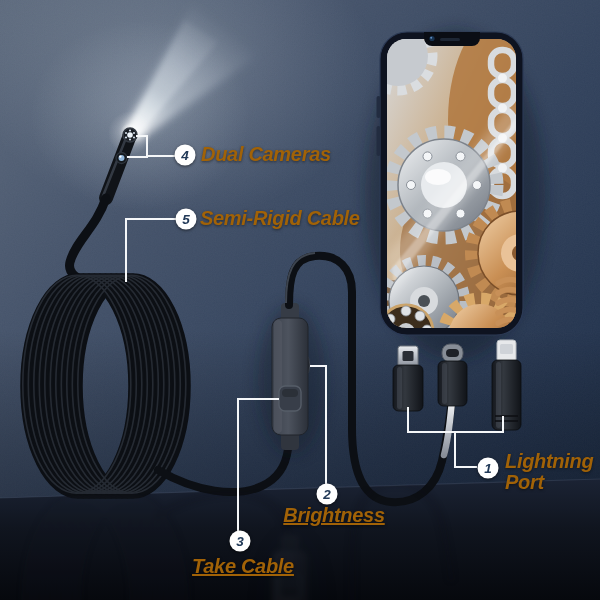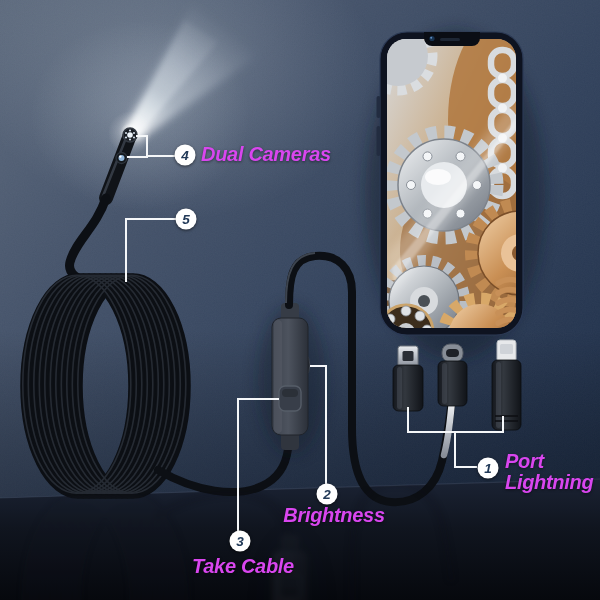--- a/index.html
+++ b/index.html
@@ -1,23 +1,23 @@
 <!DOCTYPE html>
 <html><head>
 <meta charset="utf-8">
 <style>
   html,body{margin:0;padding:0;background:#000;}
   .stage{position:relative;width:600px;height:600px;overflow:hidden;font-family:"Liberation Sans",sans-serif;}
   .stage svg{position:absolute;left:0;top:0;}
   .badge{position:absolute;width:21px;height:21px;border-radius:50%;background:#fff;color:#223a58;
          font:italic 700 13.5px/21px "Liberation Sans",sans-serif;text-align:center;
          transform:translate(-50%,-50%);box-shadow:0 1px 3px rgba(0,0,0,.55);}
-  .lbl{position:absolute;color:#d946ef;font:italic 700 20px/21px "Liberation Sans",sans-serif;
+  .lbl{position:absolute;color:#a16207;font:italic 700 20px/21px "Liberation Sans",sans-serif;
        letter-spacing:-.3px;text-shadow:0 1px 3px rgba(0,0,0,.5);white-space:nowrap;}
-  .lbl.center{transform:translateX(-50%);text-align:left;}
+  .lbl.center{transform:translateX(-50%);text-align:left;text-decoration:underline;}
 </style>
 </head>
 <body>
 
 <div class="stage">
 <svg width="600" height="600" viewBox="0 0 600 600">
   <defs>
     <linearGradient id="wallG" x1="0" y1="0" x2="1" y2="1">
       <stop offset="0" stop-color="#5d6a7d"></stop>
       <stop offset="0.28" stop-color="#45536a"></stop>
@@ -316,29 +316,30 @@
     <path d="M136,136 L147,136 L147,157 L127,157 M147,156 L175,156"></path>
     <path d="M176,219 L126,219 L126,282"></path>
     <path d="M310,366 L326,366 L326,484"></path>
     <path d="M279,399 L238,399 L238,531"></path>
     <path d="M408,407 L408,432 L503,432 L503,416 M455,432 L455,467 L477,467"></path>
   </g>
 </svg>
 
 <span class="badge" style="left:488px;top:468px">1</span>
 <div class="lbl" style="left:505px;top:451px">
+  <div>Lightning</div>
   <div>Port</div>
-  <div>Lightning</div>
 </div>
 
 <span class="badge" style="left:327px;top:494px">2</span>
 <div class="lbl center" style="left:334px;top:505px">
   <div>Brightness</div>
 </div>
 
 <span class="badge" style="left:240px;top:541px">3</span>
 <div class="lbl center" style="left:243px;top:556px">Take Cable</div>
 
 <span class="badge" style="left:185px;top:155px">4</span>
 <div class="lbl" style="left:201px;top:144px">Dual Cameras</div>
 
 <span class="badge" style="left:186px;top:219px">5</span>
+<div class="lbl" style="left:200px;top:208px">Semi-Rigid Cable</div>
 </div>
 
 </body></html>

